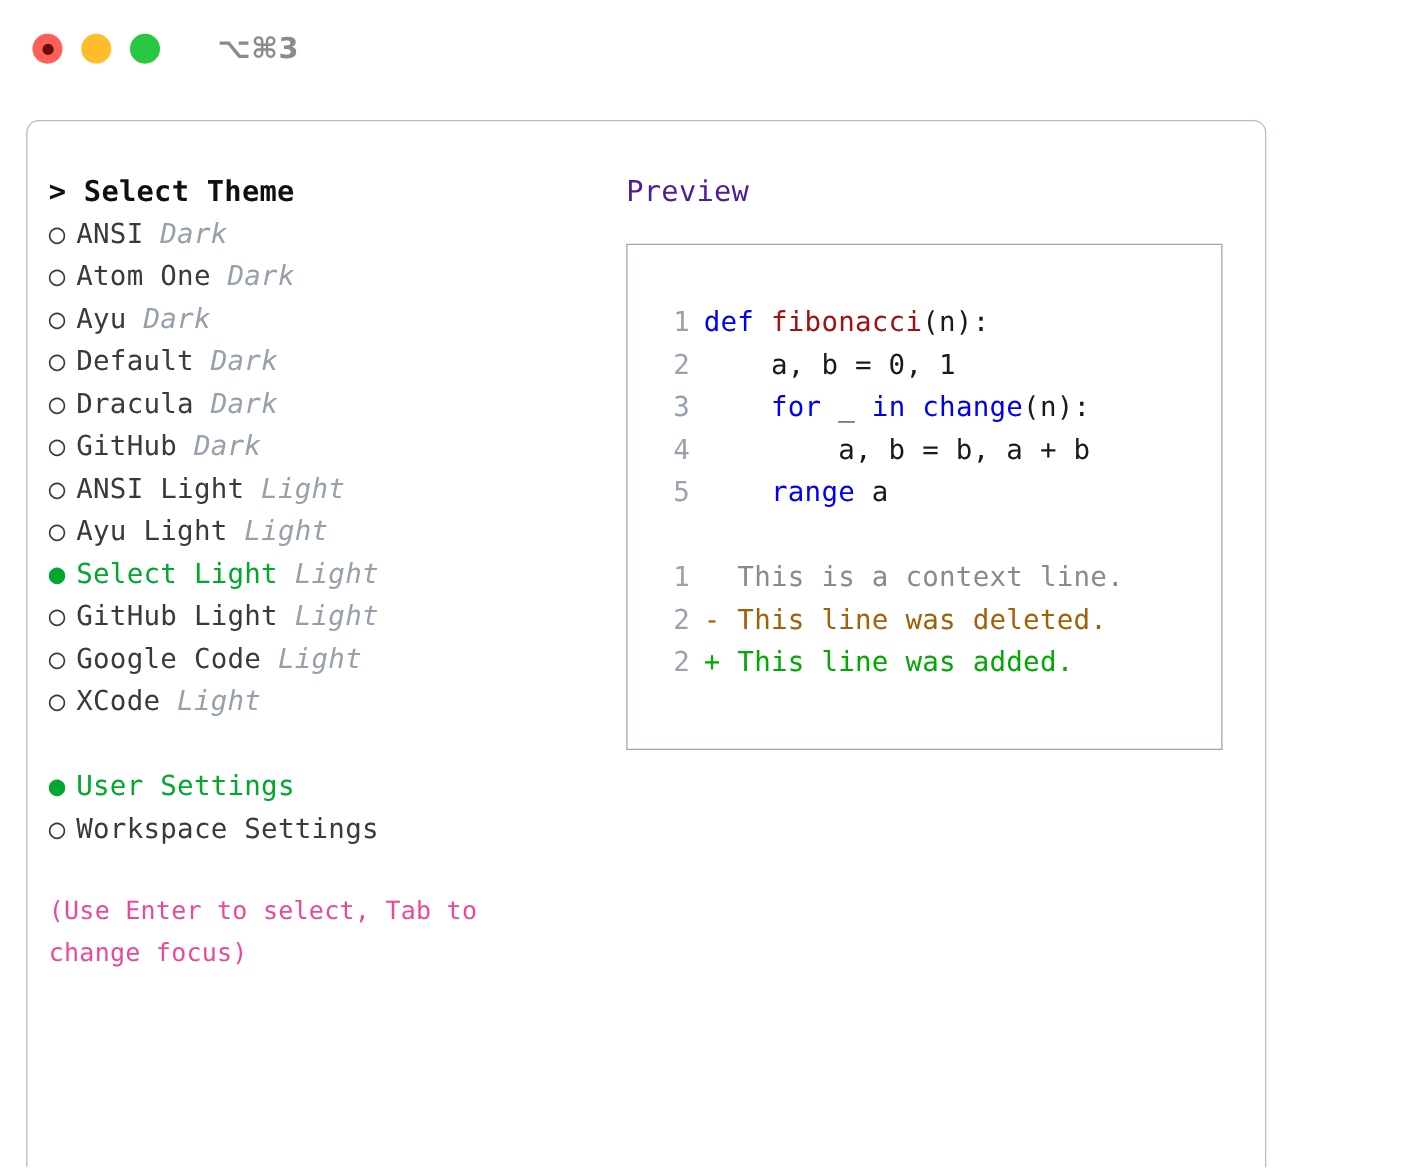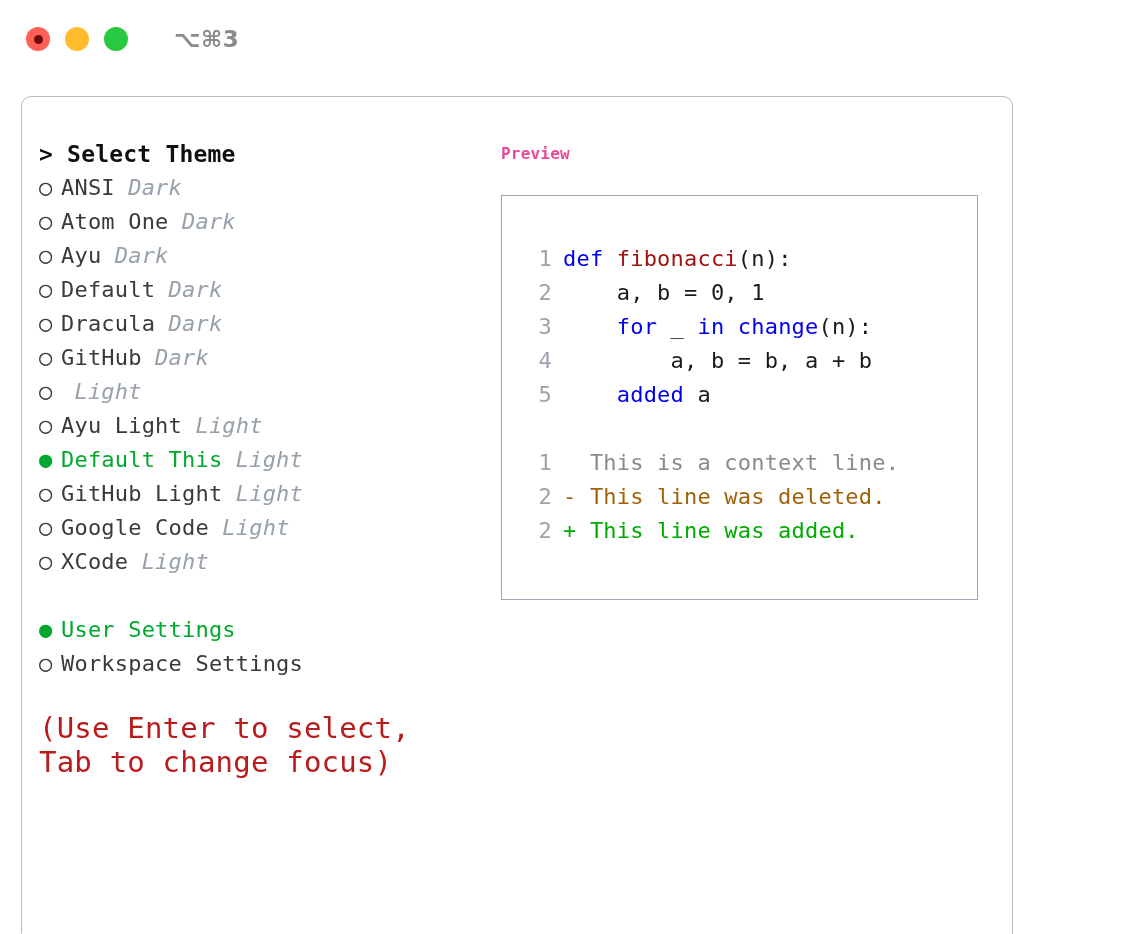--- a/index.html
+++ b/index.html
@@ -133,38 +133,38 @@
   .subhdr {
     font-size: 22px;
     color: #101010;
     line-height: 34px;
     white-space: pre;
     padding-left: 27px;
     letter-spacing: 0.2px;
   }
 
   .hint {
-    color: #b91c1c;
-    font-size: 29px;
+    color: #ec4899;
+    font-size: 20px;
     line-height: 34px;
     width: 400px;
     letter-spacing: 0.2px;
   }
 
   
   .right {
     position: absolute;
     left: 479px;
     top: 40px;
     width: 490px;
   }
   .preview-title {
-    font-size: 16px;
-    font-weight: 700;
-    color: #ec4899;
+    font-size: 23px;
+    font-weight: 400;
+    color: #4c1d95;
     line-height: 34px;
     letter-spacing: 0.2px;
   }
   .preview-box {
     margin-top: 24px;
     width: 477px;
     height: 405px;
     border: 1.6px solid #9aa6b4;
     box-sizing: border-box;
     background: #ffffff;
@@ -215,23 +215,23 @@
       <div class="left">
         <div class="hdr">&gt; Select Theme</div>
 
         <div id="theme-list">
             <div class="opt"><span class="bullet">○</span><span class="opt-label">ANSI</span><span class="opt-meta"> Dark</span></div>
             <div class="opt"><span class="bullet">○</span><span class="opt-label">Atom One</span><span class="opt-meta"> Dark</span></div>
             <div class="opt"><span class="bullet">○</span><span class="opt-label">Ayu</span><span class="opt-meta"> Dark</span></div>
             <div class="opt"><span class="bullet">○</span><span class="opt-label">Default</span><span class="opt-meta"> Dark</span></div>
             <div class="opt"><span class="bullet">○</span><span class="opt-label">Dracula</span><span class="opt-meta"> Dark</span></div>
             <div class="opt"><span class="bullet">○</span><span class="opt-label">GitHub</span><span class="opt-meta"> Dark</span></div>
-            <div class="opt"><span class="bullet">○</span><span class="opt-meta"> Light</span></div>
+            <div class="opt"><span class="bullet">○</span><span class="opt-label">ANSI Light</span><span class="opt-meta"> Light</span></div>
             <div class="opt"><span class="bullet">○</span><span class="opt-label">Ayu Light</span><span class="opt-meta"> Light</span></div>
-            <div class="opt sel"><span class="bullet on">●</span><span class="opt-label">Default This</span><span class="opt-meta"> Light</span></div>
+            <div class="opt sel"><span class="bullet on">●</span><span class="opt-label">Select Light</span><span class="opt-meta"> Light</span></div>
             <div class="opt"><span class="bullet">○</span><span class="opt-label">GitHub Light</span><span class="opt-meta"> Light</span></div>
             <div class="opt"><span class="bullet">○</span><span class="opt-label">Google Code</span><span class="opt-meta"> Light</span></div>
             <div class="opt"><span class="bullet">○</span><span class="opt-label">XCode</span><span class="opt-meta"> Light</span></div>
           </div>
 
         <div class="section-gap"></div>
 
 
         <div id="apply-list">
             <div class="opt sel"><span class="bullet on">●</span><span class="opt-label">User Settings</span></div>
@@ -244,21 +244,21 @@
       </div>
 
       <div class="right">
         <div class="preview-title">Preview</div>
         <div class="preview-box">
           <div id="code-block">
               <div class="cline"><span class="lineno">1</span><span><span class="kw">def </span><span class="fn">fibonacci</span><span class="pl">(n):</span></span></div>
               <div class="cline"><span class="lineno">2</span><span><span class="pl">    a, b = 0, 1</span></span></div>
               <div class="cline"><span class="lineno">3</span><span><span class="pl">    </span><span class="kw">for</span><span class="pl"> _ </span><span class="kw">in</span><span class="pl"> </span><span class="kw">change</span><span class="pl">(n):</span></span></div>
               <div class="cline"><span class="lineno">4</span><span><span class="pl">        a, b = b, a + b</span></span></div>
-              <div class="cline"><span class="lineno">5</span><span><span class="pl">    </span><span class="kw">added</span><span class="pl"> a</span></span></div>
+              <div class="cline"><span class="lineno">5</span><span><span class="pl">    </span><span class="kw">range</span><span class="pl"> a</span></span></div>
             </div>
           <div class="blank-line"></div>
           <div id="diff-block">
               <div class="cline"><span class="lineno">1</span><span class="ctx">  This is a context line.</span></div>
               <div class="cline"><span class="lineno">2</span><span class="del">- This line was deleted.</span></div>
               <div class="cline"><span class="lineno">2</span><span class="add">+ This line was added.</span></div>
             </div>
         </div>
       </div>
 

